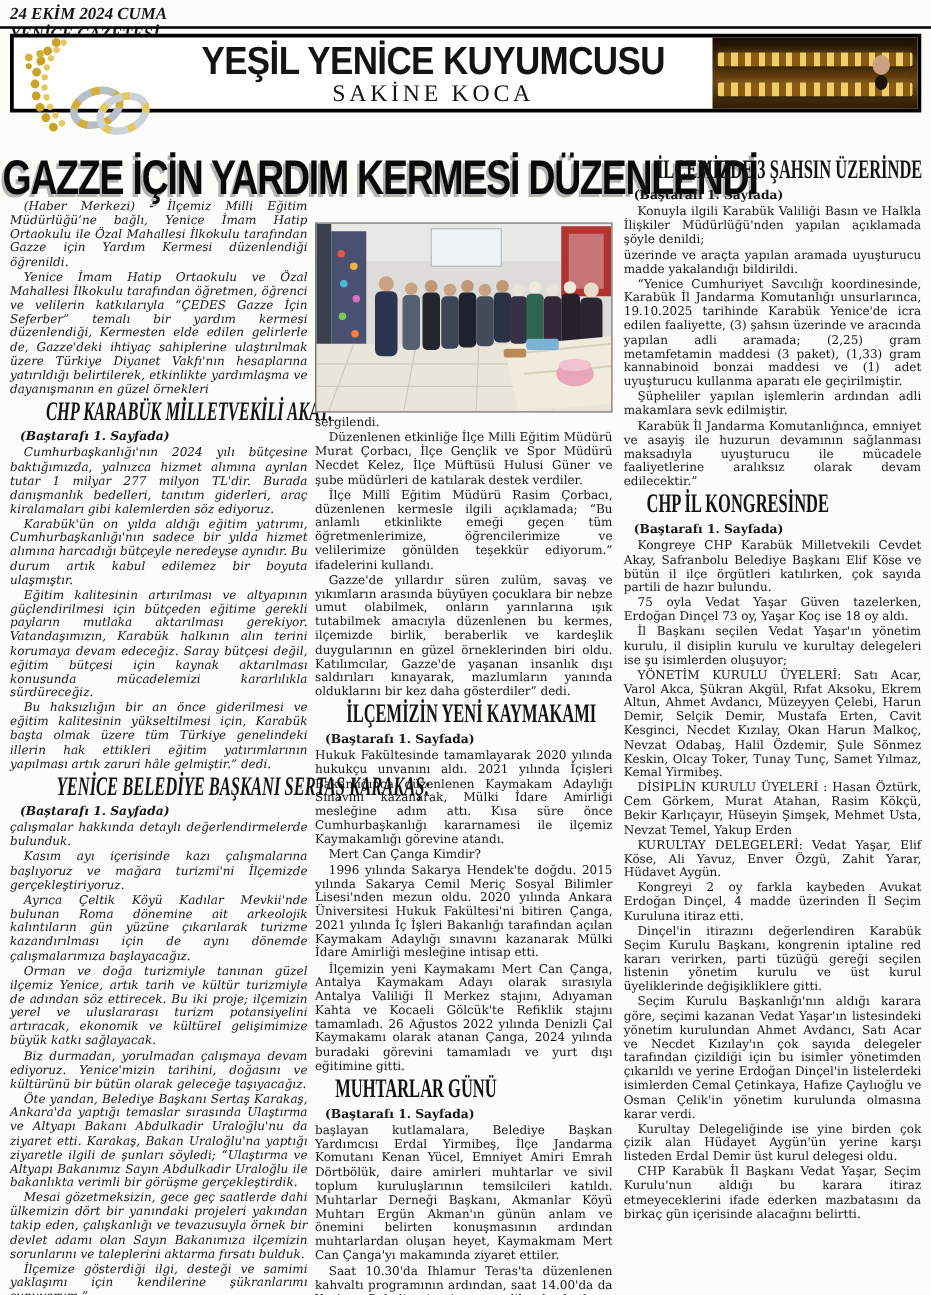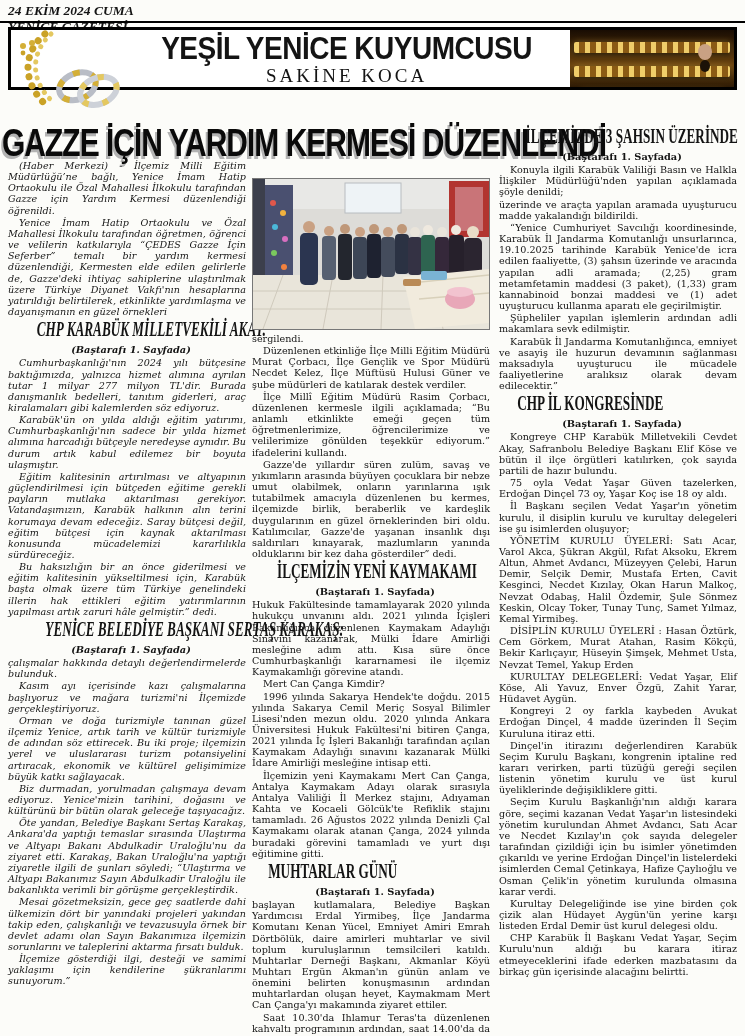--- a/index.html
+++ b/index.html
@@ -36,21 +36,21 @@
   
   .col{position:absolute;width:238px;font-size:9.6px;line-height:11.15px;text-align:justify;}
   .col1{left:8px;top:160px;height:872px;font-style:italic;}
   .col2{left:252px;top:178px;height:870px;}
   .col3{left:499px;top:124px;height:908px;}
   p.bp{margin:0 0 1px 0;text-indent:11px;}
   p.bp.noind{text-indent:0;}
   .sec-head-wrap{margin:6px 0 2px;height:19px;}
   .sec-head{display:inline-block;white-space:nowrap;font-family:"Liberation Serif",serif;
             font-weight:bold;font-size:16.5px;transform:scale(0.8,1.3);transform-origin:center;}
-  p.continued{margin:1px 0 2px 8px;font-weight:bold;font-size:9.8px;text-align:center;text-indent:0;}
+  p.continued{margin:1px 0 2px 8px;font-weight:bold;font-size:9.8px;text-align:left;text-indent:0;}
   
   .kermes-photo{width:238px;height:152px;border:1px solid #777;box-sizing:border-box;
                 margin-bottom:3px;background:#d8d8d4;}
 </style>
 </head>
 <body>
 
 <div id="page">
 
   <div class="masthead">
@@ -105,20 +105,21 @@
       <p class="bp">Karabük'ün on yılda aldığı eğitim yatırımı, Cumhurbaşkanlığı'nın sadece bir yılda hizmet alımına harcadığı bütçeyle neredeyse aynıdır. Bu durum artık kabul edilemez bir boyuta ulaşmıştır.</p>
       <p class="bp">Eğitim kalitesinin artırılması ve altyapının güçlendirilmesi için bütçeden eğitime gerekli payların mutlaka aktarılması gerekiyor. Vatandaşımızın, Karabük halkının alın terini korumaya devam edeceğiz. Saray bütçesi değil, eğitim bütçesi için kaynak aktarılması konusunda mücadelemizi kararlılıkla sürdüreceğiz.</p>
       <p class="bp">Bu haksızlığın bir an önce giderilmesi ve eğitim kalitesinin yükseltilmesi için, Karabük başta olmak üzere tüm Türkiye genelindeki illerin hak ettikleri eğitim yatırımlarının yapılması artık zaruri hâle gelmiştir.” dedi.</p>
     </div>
 
     <div>
       <div class="sec-head-wrap"><span class="sec-head">YENİCE BELEDİYE BAŞKANI SERTAŞ KARAKAŞ:</span></div>
       <p class="continued">(Baştarafı 1. Sayfada)</p>
       <p class="bp noind">çalışmalar hakkında detaylı değerlendirmelerde bulunduk.</p>
       <p class="bp">Kasım ayı içerisinde kazı çalışmalarına başlıyoruz ve mağara turizmi'ni İlçemizde gerçekleştiriyoruz.</p>
+      <p class="bp">Ayrıca Çeltik Köyü Kadılar Mevkii'nde bulunan Roma dönemine ait arkeolojik kalıntıların gün yüzüne çıkarılarak turizme kazandırılması için de aynı dönemde çalışmalarımıza başlayacağız.</p>
       <p class="bp">Orman ve doğa turizmiyle tanınan güzel ilçemiz Yenice, artık tarih ve kültür turizmiyle de adından söz ettirecek. Bu iki proje; ilçemizin yerel ve uluslararası turizm potansiyelini artıracak, ekonomik ve kültürel gelişimimize büyük katkı sağlayacak.</p>
       <p class="bp">Biz durmadan, yorulmadan çalışmaya devam ediyoruz. Yenice'mizin tarihini, doğasını ve kültürünü bir bütün olarak geleceğe taşıyacağız.</p>
       <p class="bp">Öte yandan, Belediye Başkanı Sertaş Karakaş, Ankara'da yaptığı temaslar sırasında Ulaştırma ve Altyapı Bakanı Abdulkadir Uraloğlu'nu da ziyaret etti. Karakaş, Bakan Uraloğlu'na yaptığı ziyaretle ilgili de şunları söyledi; “Ulaştırma ve Altyapı Bakanımız Sayın Abdulkadir Uraloğlu ile bakanlıkta verimli bir görüşme gerçekleştirdik.</p>
       <p class="bp">Mesai gözetmeksizin, gece geç saatlerde dahi ülkemizin dört bir yanındaki projeleri yakından takip eden, çalışkanlığı ve tevazusuyla örnek bir devlet adamı olan Sayın Bakanımıza ilçemizin sorunlarını ve taleplerini aktarma fırsatı bulduk.</p>
       <p class="bp">İlçemize gösterdiği ilgi, desteği ve samimi yaklaşımı için kendilerine şükranlarımı sunuyorum.”</p>
     </div>
   </div>
 
   <div class="col col2">
     <div class="kermes-photo">

